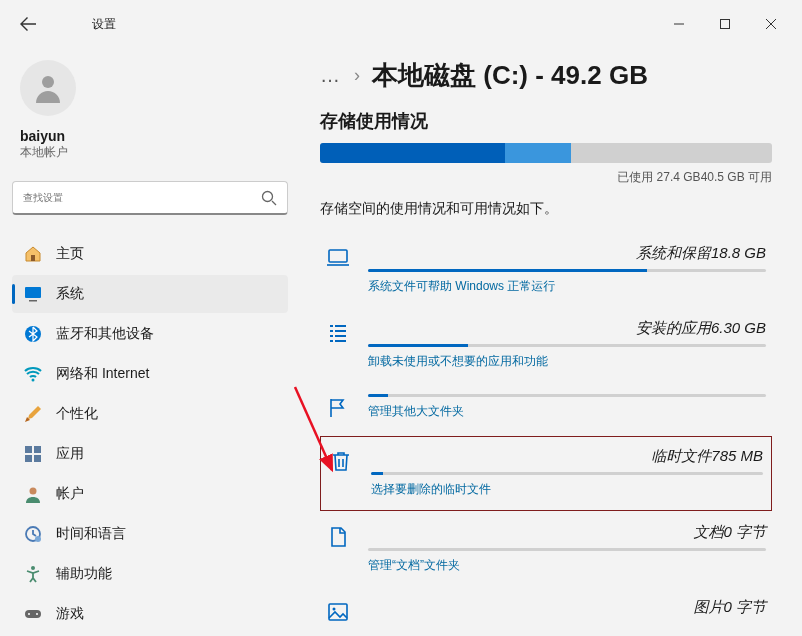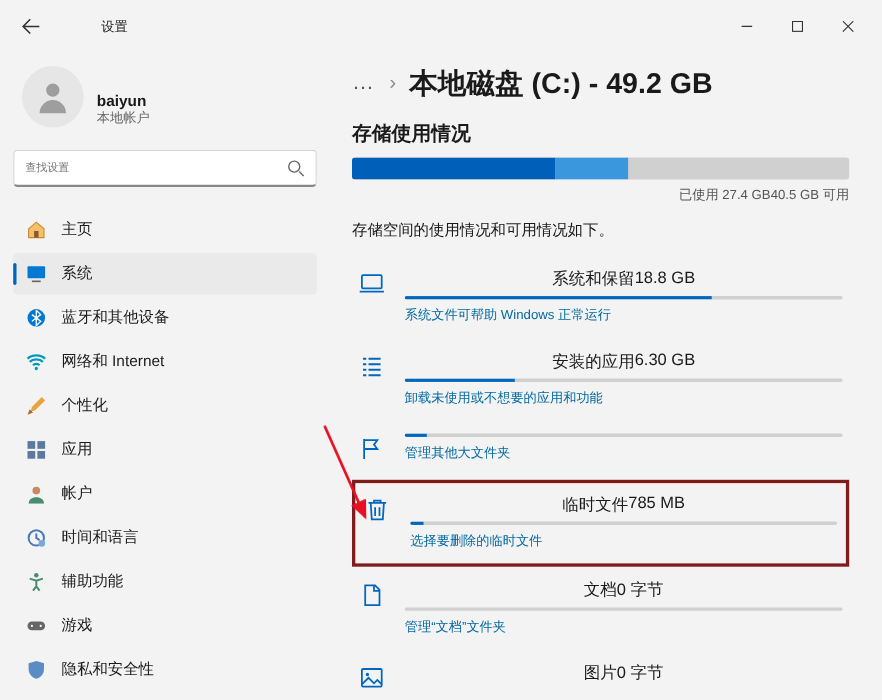--- a/index.html
+++ b/index.html
@@ -4,21 +4,21 @@
 <style>
 * { margin: 0; padding: 0; box-sizing: border-box; }
 body { font-family: "Segoe UI", "Microsoft YaHei", sans-serif; background: #f3f3f3; color: #1a1a1a; width: 802px; height: 636px; overflow: hidden; position: relative; }
 .titlebar { height: 48px; display: flex; align-items: center; padding: 0 8px; gap: 36px; }
 .back-btn { width: 40px; height: 40px; display: flex; align-items: center; justify-content: center; border-radius: 4px; cursor: pointer; }
 .title-app { font-size: 12px; margin-left: 8px; }
 .winbtns { margin-left: auto; display: flex; }
 .winbtn { width: 46px; height: 32px; display: flex; align-items: center; justify-content: center; cursor: pointer; }
 .layout { display: flex; height: calc(636px - 48px); }
 .sidebar { width: 300px; padding: 0 12px; flex-shrink: 0; }
-.profile { display: flex; align-items: flex-end; gap: 12px; padding: 12px 8px 20px; }
+.profile { display: flex; align-items: flex-start; gap: 12px; padding: 12px 8px 20px; flex-direction: column; }
 .avatar { width: 56px; height: 56px; border-radius: 50%; background: #e6e6e6; display: flex; align-items: center; justify-content: center; }
 .avatar svg { width: 36px; height: 36px; fill: #9e9e9e; }
 .username { font-size: 14px; font-weight: 600; }
 .usersub { font-size: 12px; color: #666; }
 .searchbox { display: flex; align-items: center; background: #fff; border: 1px solid #ccc; border-bottom: 2px solid #888; border-radius: 4px; height: 34px; padding: 0 10px; margin-bottom: 20px; }
 .searchbox input { border: none; outline: none; flex: 1; font-size: 10px; background: transparent; }
 .sidebar-items { display: flex; flex-direction: column; gap: 2px; }
 .sb-item { display: flex; align-items: center; gap: 14px; height: 38px; padding: 0 12px; border-radius: 4px; cursor: pointer; font-size: 14px; position: relative; }
 .sb-item.active { background: #eaeaea; }
 .sb-item.active::before { content: ""; position: absolute; left: 0; top: 9px; bottom: 9px; width: 3px; background: #0067c0; border-radius: 2px; }
@@ -31,25 +31,25 @@
 .section-h { font-size: 18px; font-weight: 600; margin-bottom: 10px; }
 .usagebar { height: 20px; background: #d0d0d0; border-radius: 3px; overflow: hidden; display: flex; margin-bottom: 6px; }
 .usagebar .seg1 { background: #005fb8; width: 41%; }
 .usagebar .seg2 { background: #3a96dd; width: 14.5%; }
 .usage-labels { display: flex; justify-content: flex-end; font-size: 12px; color: #555; margin-bottom: 14px; }
 .desc-line { font-size: 14px; margin-bottom: 16px; }
 .storage-list { display: flex; flex-direction: column; gap: 0px; }
 .storage-item { display: flex; gap: 18px; padding: 10px 6px 14px; cursor: pointer; }
 .si-icon { width: 24px; height: 24px; color: #0067c0; flex-shrink: 0; margin-top: 2px; }
 .si-body { flex: 1; }
-.si-top { display: flex; justify-content: center; font-size: 15px; margin-bottom: 6px; }
+.si-top { display: flex; justify-content: flex-end; font-size: 15px; margin-bottom: 6px; font-style: italic; }
 .si-bar { height: 3px; background: #d0d0d0; border-radius: 2px; overflow: hidden; margin-bottom: 6px; }
 .si-bar .fill { height: 100%; background: #0067c0; }
 .si-sub { font-size: 12px; color: #0369a1; }
-.hl-box { border: 3px solid #7f1d1d; padding: 2px; margin: 2px 0; }
+.hl-box { border: 1px solid #7f1d1d; padding: 2px; margin: 2px 0; }
 .arrow { position: absolute; left: 290px; top: 382px; pointer-events: none; }
 </style>
 </head>
 <body>
 
 <div class="titlebar">
   <div class="back-btn">
     <svg width="16" height="16" viewBox="0 0 16 16">
         <path d="M7 1 0 8l7 7 1-1-5.3-5.3H16V7.3H2.7L8 2z" fill="#333"></path>
       </svg>

